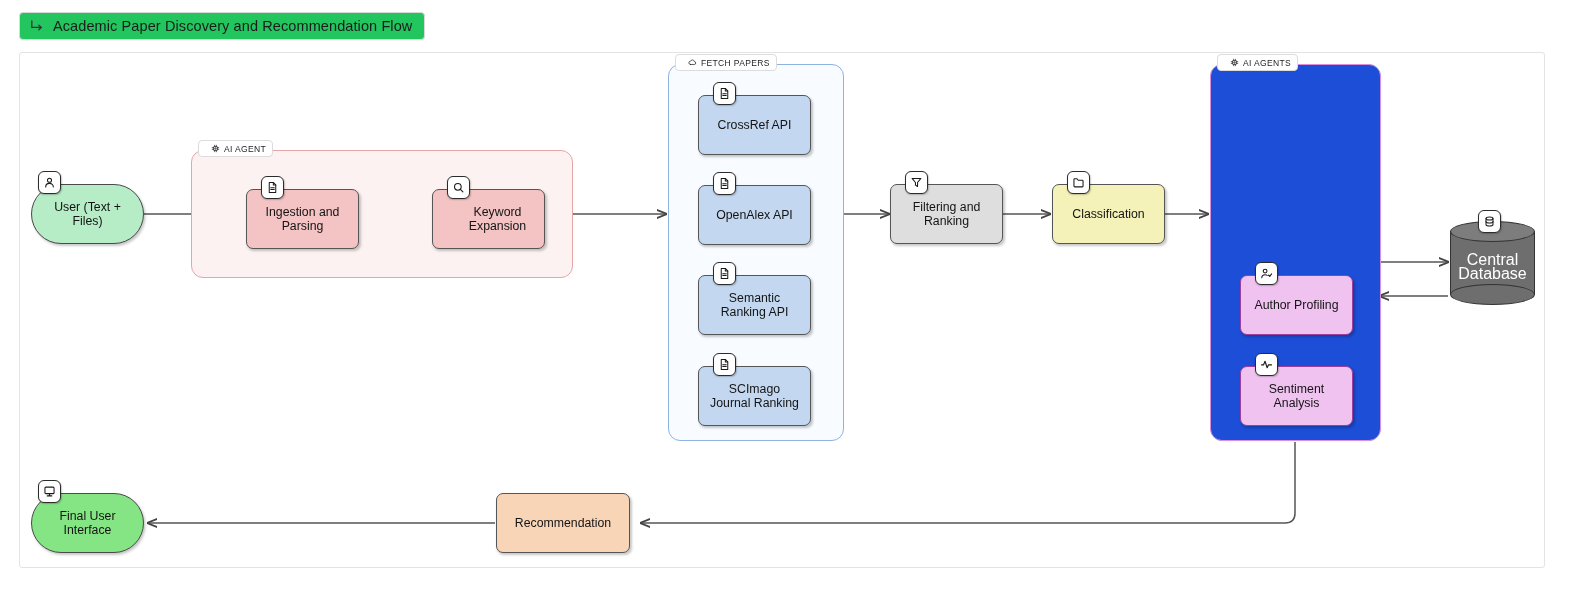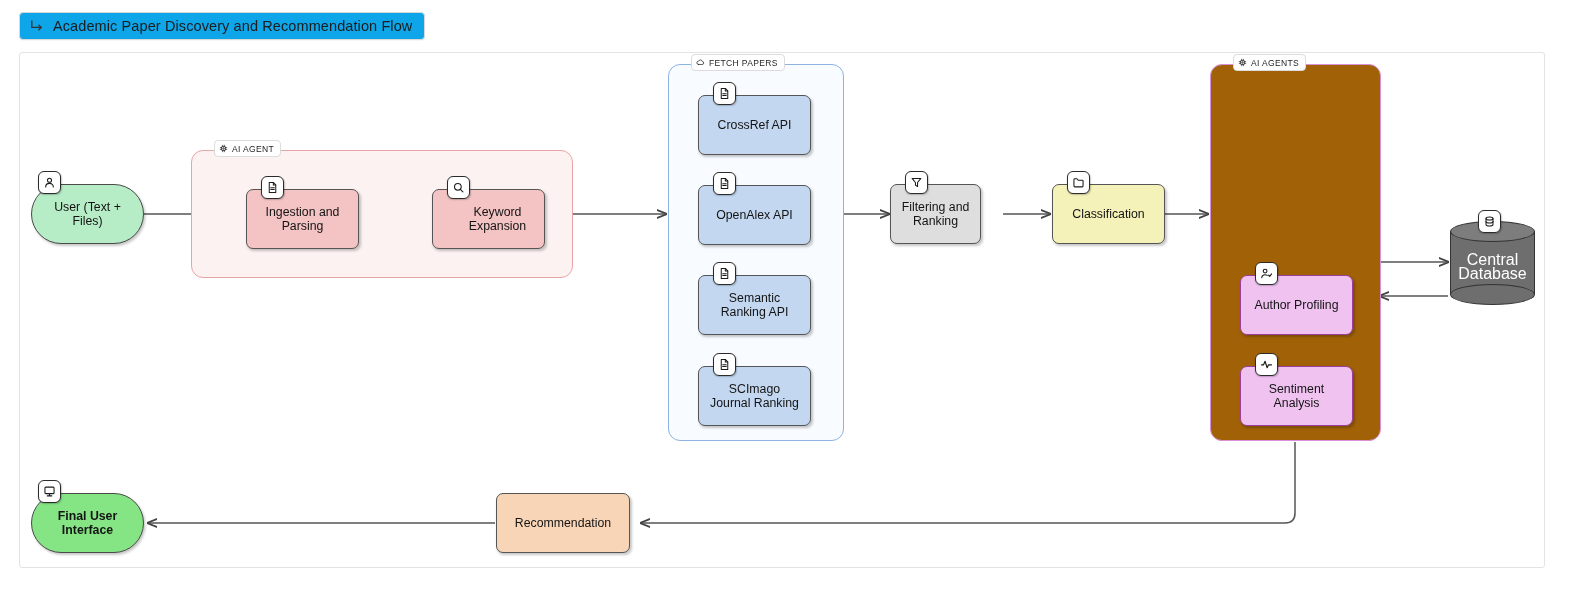--- a/index.html
+++ b/index.html
@@ -18,21 +18,21 @@
 
   
   #title-bar {
     position: absolute;
     left: 19px; top: 12px;
     height: 28px;
     display: flex;
     align-items: center;
     gap: 9px;
     padding: 0 12px 0 9px;
-    background: #0ea5e9;
+    background: #22c55e;
     border: 1px solid #d8d8d8;
     border-radius: 4px;
     box-shadow: 0 1px 1px rgba(0,0,0,0.04);
   }
   #title-bar .t-icon { width: 15px; height: 15px; display:block; }
   #title-bar .t-text {
     font-size: 14.5px;
     color: #1c1c1c;
     letter-spacing: .1px;
     white-space: nowrap;
@@ -51,28 +51,28 @@
 
   
   .group {
     position: absolute;
     border-radius: 12px;
     border-width: 1.6px;
     border-style: solid;
   }
   .group.pink   { background: #fdf2f2; border-color: #e8a5a5; }
   .group.blue   { background: #f8fbff; border-color: #8fb3e0; }
-  .group.purple { background: #a16207; border-color: #d98fd9; }
+  .group.purple { background: #1d4ed8; border-color: #d98fd9; }
 
   .group-label {
     position: absolute;
-    top: -11px; left: 22px;
+    top: -11px; left: 6px;
     height: 17px;
     display: flex; align-items: center; gap: 4px;
-    padding: 0 6px 0 4px;
+    padding: 0 6px 0 12px;
     background: #ffffff;
     border: 1px solid #dcdcdc;
     border-radius: 4px;
     font-size: 8.5px;
     letter-spacing: .35px;
     color: #1d1d1d;
     white-space: nowrap;
   }
   .group-label svg { width: 9px; height: 9px; display:block; }
 
@@ -333,21 +333,21 @@
       <span class="badge" style="left:6px;">
         <svg viewBox="0 0 16 16" fill="none" stroke="#1a1a1a" stroke-width="1.3" stroke-linejoin="round" stroke-linecap="round">
           <circle cx="8" cy="5.2" r="2.5"></circle>
             <path d="M3.3 13.4c0-2.6 2.1-4.3 4.7-4.3s4.7 1.7 4.7 4.3"></path>
         </svg>
       </span>
       <span>User (Text +
 Files)</span>
     </div>
 
-    <div class="node gray" style="left:870px; top:131px; width:91px; height:60px;">
+    <div class="node gray" style="left:870px; top:131px; width:113px; height:60px;">
       <span class="badge">
         <svg viewBox="0 0 16 16" fill="none" stroke="#1a1a1a" stroke-width="1.3" stroke-linejoin="round" stroke-linecap="round">
           <path d="M2.6 3h10.8L9.3 8v5L6.7 11.3V8z"></path>
         </svg>
       </span>
       <span>Filtering and
 Ranking</span>
     </div>
 
     <div class="node yellow" style="left:1032px; top:131px; width:113px; height:60px;">
@@ -371,21 +371,21 @@
           <path d="M3.7 4.3v7.4c0 1 1.9 1.9 4.3 1.9s4.3-.9 4.3-1.9V4.3"></path>
           <path d="M3.7 8c0 1 1.9 1.9 4.3 1.9s4.3-.9 4.3-1.9"></path>
         </svg>
       </span>
     </div>
 
     <div class="node peach" style="left:476px; top:440px; width:134px; height:60px;">
       <span>Recommendation</span>
     </div>
 
-    <div class="node terminal green-solid" style="left:11px; top:440px; width:113px; height:60px;font-weight:bold;">
+    <div class="node terminal green-solid" style="left:11px; top:440px; width:113px; height:60px;">
       <span class="badge" style="left:6px;">
         <svg viewBox="0 0 16 16" fill="none" stroke="#1a1a1a" stroke-width="1.3" stroke-linejoin="round" stroke-linecap="round">
           <rect x="2.4" y="2.6" width="11.2" height="8" rx="1.2"></rect>
             <path d="M8 10.6v2.6M5.2 13.4h5.6"></path>
         </svg>
       </span>
       <span>Final User
 Interface</span>
     </div>
 

